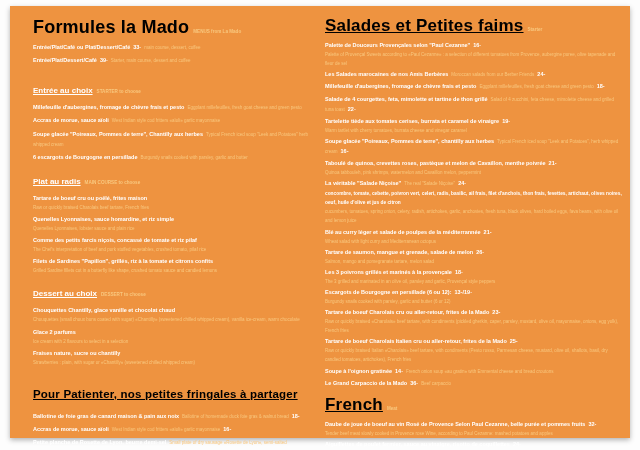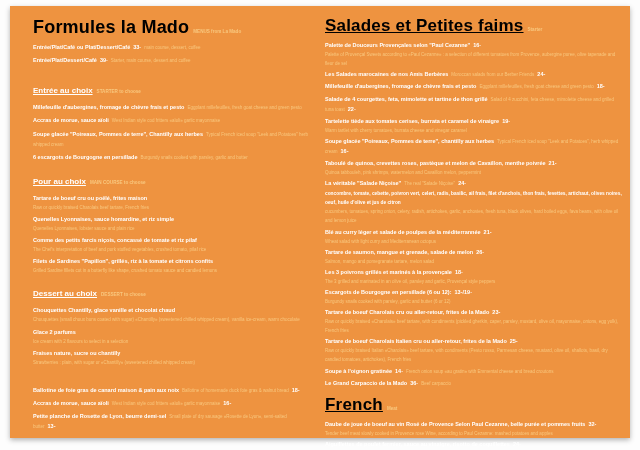--- a/index.html
+++ b/index.html
@@ -77,21 +77,21 @@
               <div class="line"><span class="fr">Soupe glacée "Poireaux, Pommes de terre", Chantilly aux herbes</span><span class="en">Typical French iced soup "Leek and Potatoes" herb whipped cream</span></div>
             </div>
             <div class="item">
               <div class="line"><span class="fr">6 escargots de Bourgogne en persillade</span><span class="en">Burgundy snails cooked with parsley, garlic and butter</span></div>
             </div>
           </div>
       </div>
 
       <div class="block gap-sm">
         <div class="h1row">
-          <span class="h2">Pour au choix</span><span class="hsub">MAIN COURSE to choose</span>
+          <span class="h2">Plat au radis</span><span class="hsub">MAIN COURSE to choose</span>
         </div>
         <div class="items">
             <div class="item">
               <div class="line"><span class="fr">Tartare de boeuf cru ou poêlé, frites maison</span></div>
               <div class="line sub"><span class="en">Raw or quickly braised Charolais beef tartare, French fries</span></div>
             </div>
             <div class="item">
               <div class="line"><span class="fr">Quenelles Lyonnaises, sauce homardine, et riz simple</span></div>
               <div class="line sub"><span class="en">Quenelles Lyonnaises, lobster sauce and plain rice</span></div>
             </div>
@@ -120,20 +120,23 @@
               <div class="line sub"><span class="en">Ice cream with 2 flavours to select in a selection</span></div>
             </div>
             <div class="item">
               <div class="line"><span class="fr">Fraises nature, sucre ou chantilly</span></div>
               <div class="line sub"><span class="en">Strawberries : plain, with sugar or «Chantilly» (sweetened chilled whipped cream)</span></div>
             </div>
           </div>
       </div>
 
       <div class="block gap-lg">
+        <div class="h1row" style="margin-bottom:8px;">
+          <span class="h1 fringales">Pour Patienter, nos petites fringales à partager</span>
+        </div>
         <div class="items">
             <div class="item">
               <div class="line"><span class="fr">Ballotine de foie gras de canard maison &amp; pain aux noix</span><span class="en">Ballotine of homemade duck foie gras &amp; walnut bread</span><span class="price">18-</span></div>
             </div>
             <div class="item">
               <div class="line"><span class="fr">Accras de morue, sauce aïoli</span><span class="en">West Indian style cod fritters «aïoli» garlic mayonnaise</span><span class="price">16-</span></div>
             </div>
             <div class="item">
               <div class="line"><span class="fr">Petite planche de Rosette de Lyon, beurre demi-sel</span><span class="en">Small plate of dry sausage «Rosette de Lyon», semi-salted butter</span><span class="price">13-</span></div>
             </div>

